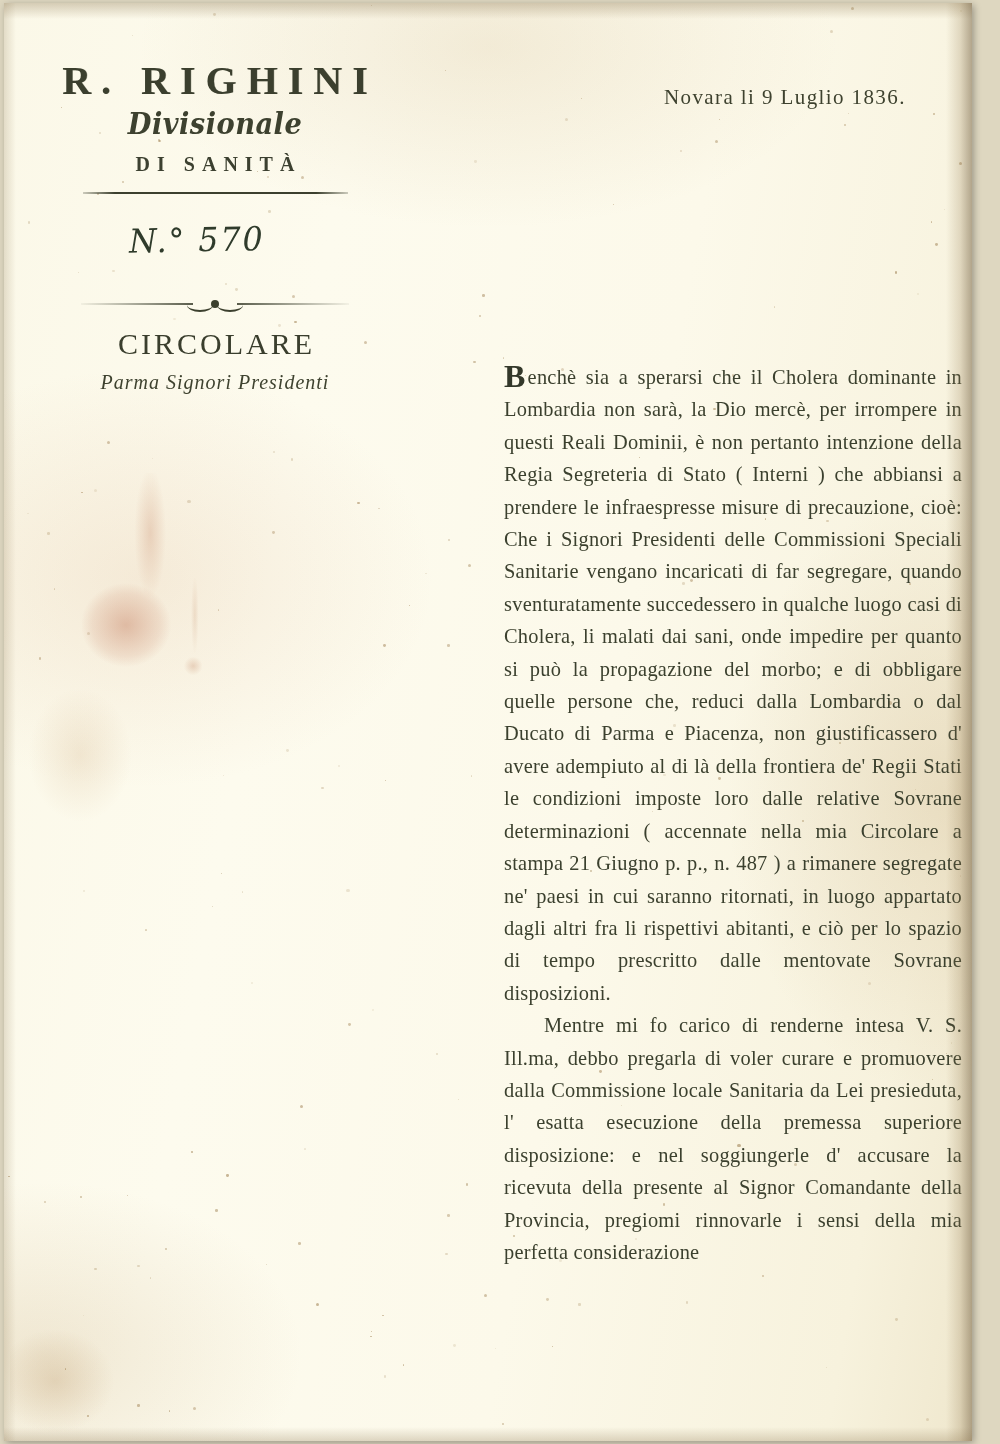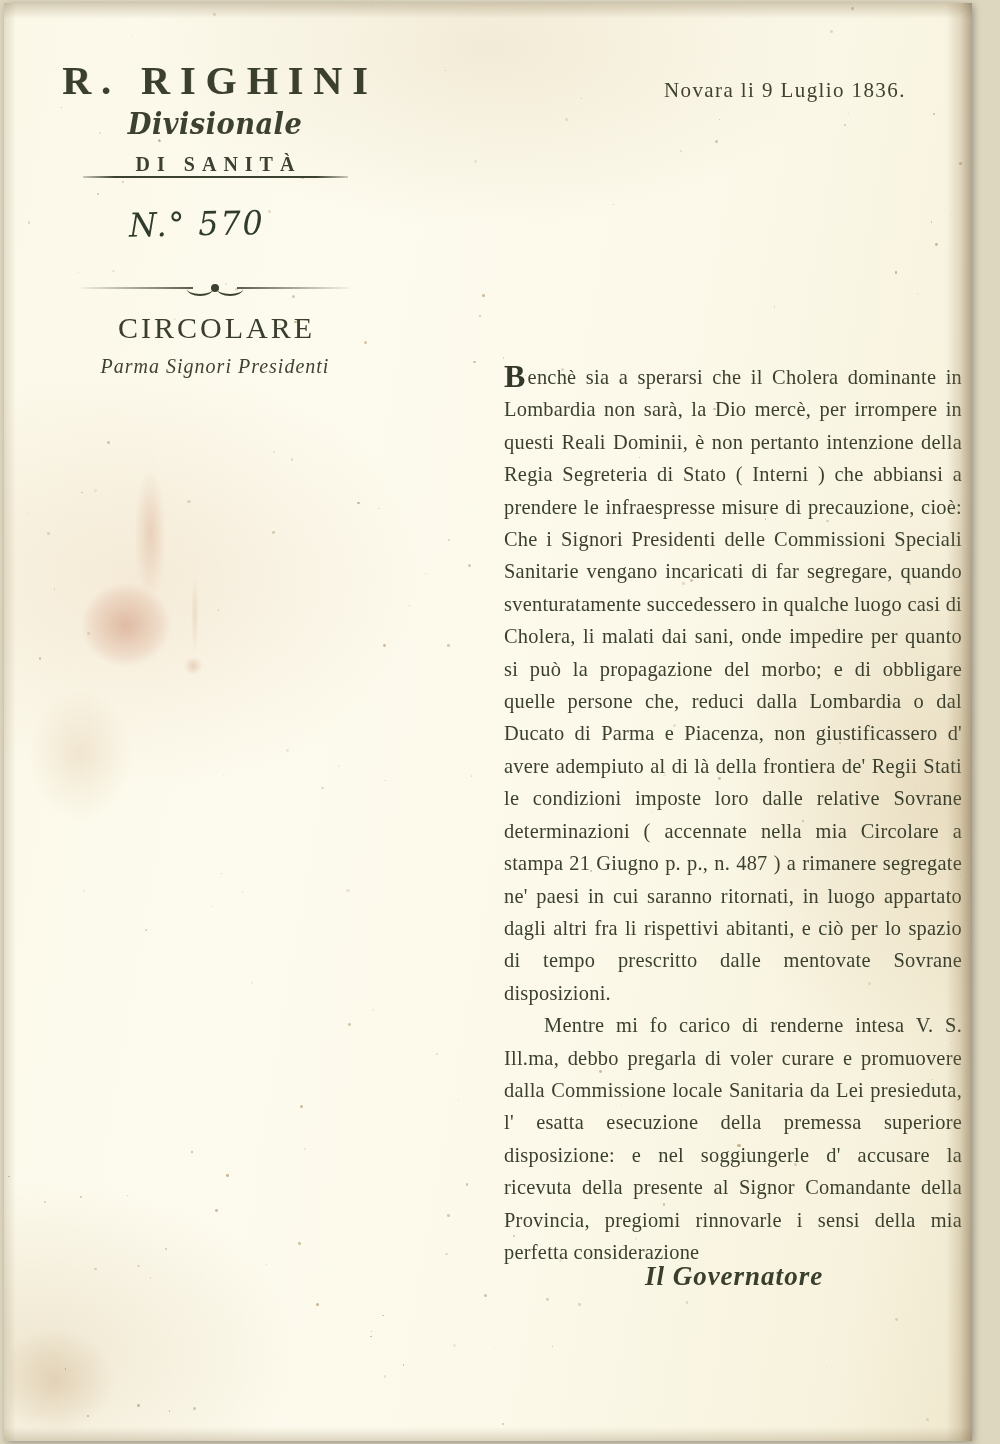--- a/index.html
+++ b/index.html
@@ -125,21 +125,21 @@
     transform: scaleX(0.94);
   }
 
   #title-third {
     font-family: "Liberation Serif", serif;
     font-weight: bold;
     font-size: 20px;
     letter-spacing: 7px;
     color: #3c4030;
     text-indent: 7px;
-    margin-bottom: 0;
+    margin-bottom: 16px;
   }
 
   #rule-1 {
     width: 265px;
     height: 2px;
     margin: 0 auto;
     background: linear-gradient(to right, rgba(60,64,46,0.25), #3c402e 12%, #3c402e 88%, rgba(60,64,46,0.25));
   }
 
   #doc-number {
@@ -213,21 +213,21 @@
     font-style: italic;
     font-size: 20px;
     color: #3e422f;
     letter-spacing: 0.6px;
     margin-left: -14px;
   }
 
   
   #date-line {
     position: absolute;
-    left: 660px; top: 75px;
+    left: 660px; top: 82px;
     font-family: "Liberation Serif", serif;
     font-size: 21px;
     color: #3e422f;
     letter-spacing: 1.4px;
     white-space: nowrap;
   }
 
   
   #body-col {
     position: absolute;
@@ -500,21 +500,20 @@
     </div>
 
     <div id="date-line">Novara li 9 Luglio 1836.</div>
 
     <div id="body-col">
       <p class="para" id="para-1"><span id="dropcap">B</span><span>enchè sia a sperarsi che il Cholera dominante in Lombardia non sarà, la Dio mercè, per irrompere in questi Reali Dominii, è non pertanto intenzione della Regia Segreteria di Stato ( Interni ) che abbiansi a prendere le infraespresse misure di precauzione, cioè: Che i Signori Presidenti delle Commissioni Speciali Sanitarie vengano incaricati di far segregare, quando sventuratamente succedessero in qualche luogo casi di Cholera, li malati dai sani, onde impedire per quanto si può la propagazione del morbo; e di obbligare quelle persone che, reduci dalla Lombardia o dal Ducato di Parma e Piacenza, non giustificassero d' avere adempiuto al di là della frontiera de' Regii Stati le condizioni imposte loro dalle relative Sovrane determinazioni ( accennate nella mia Circolare a stampa 21 Giugno p. p., n. 487 ) a rimanere segregate ne' paesi in cui saranno ritornati, in luogo appartato dagli altri fra li rispettivi abitanti, e ciò per lo spazio di tempo prescritto dalle mentovate Sovrane disposizioni.</span></p>
       <p class="para" id="para-2">Mentre mi fo carico di renderne intesa V. S. Ill.ma, debbo pregarla di voler curare e promuovere dalla Commissione locale Sanitaria da Lei presieduta, l' esatta esecuzione della premessa superiore disposizione: e nel soggiungerle d' accusare la ricevuta della presente al Signor Comandante della Provincia, pregiomi rinnovarle i sensi della mia perfetta considerazione</p>
     </div>
 
     <div id="signature">
-      <div id="sig-title">Il Governatore</div>
     </div>
 
     <div id="edge-top"></div>
     <div id="edge-left"></div>
     <div id="edge-right"></div>
     <div id="edge-bottom"></div>
   </div>
 </div>
 
 </body></html>

